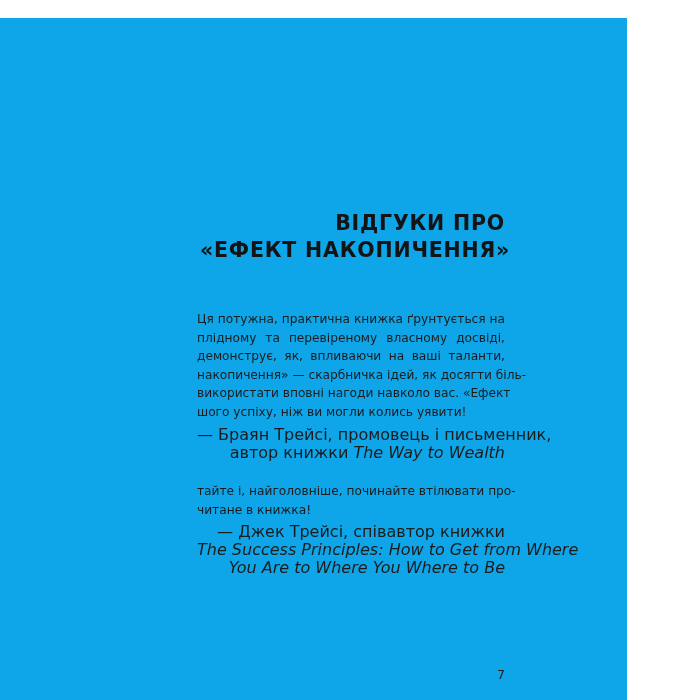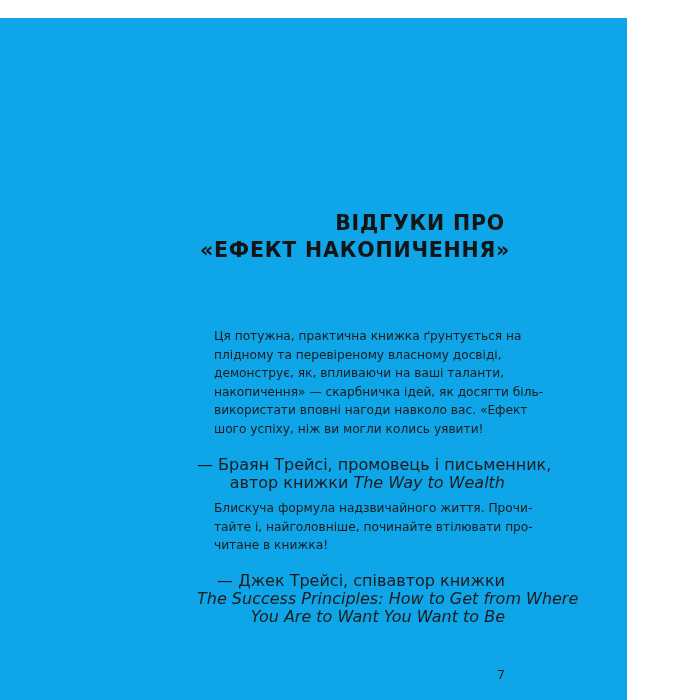--- a/index.html
+++ b/index.html
@@ -36,21 +36,21 @@
     .title div { white-space: nowrap; }
     .block {
       position: absolute;
       left: 197px;
       width: 308px;
       font-size: 12.2px;
       line-height: 18.6px;
       color: #1c1c1c;
     }
     .block p {
-      margin: 17px;
+      margin: 0;
       text-align: justify;
       text-align-last: left;
     }
     .block p span { display: block; text-align: justify; text-align-last: justify; white-space: nowrap; }
     .block p span.last { text-align-last: left; }
     .attrib {
       text-align: right;
       font-size: 16px;
       line-height: 18px;
       margin-top: 4px;
@@ -88,25 +88,24 @@
       <span class="last">шого успіху, ніж ви могли колись уявити!</span>
     </p>
     <div class="attrib">
       <div>— Браян Трейсі, промовець і письменник,</div>
       <div><span>автор книжки </span><i>The Way to Wealth</i></div>
     </div>
   </div>
 
   <div class="block b2">
     <p>
-      <span>Блискуча формула надзвичайного життя. Прочи-</span>
       <span>тайте і, найголовніше, починайте втілювати про-</span>
       <span class="last">читане в книжка!</span>
     </p>
     <div class="attrib">
       <div>— Джек Трейсі, співавтор книжки</div>
       <div><i>The Success Principles: How to Get from Where</i></div>
-      <div><i>You Are to Want You Want to Be</i></div>
+      <div><i>You Are to Where You Where to Be</i></div>
     </div>
   </div>
 
   <div class="pageno">7</div>
 </div>
 
 </body></html>

